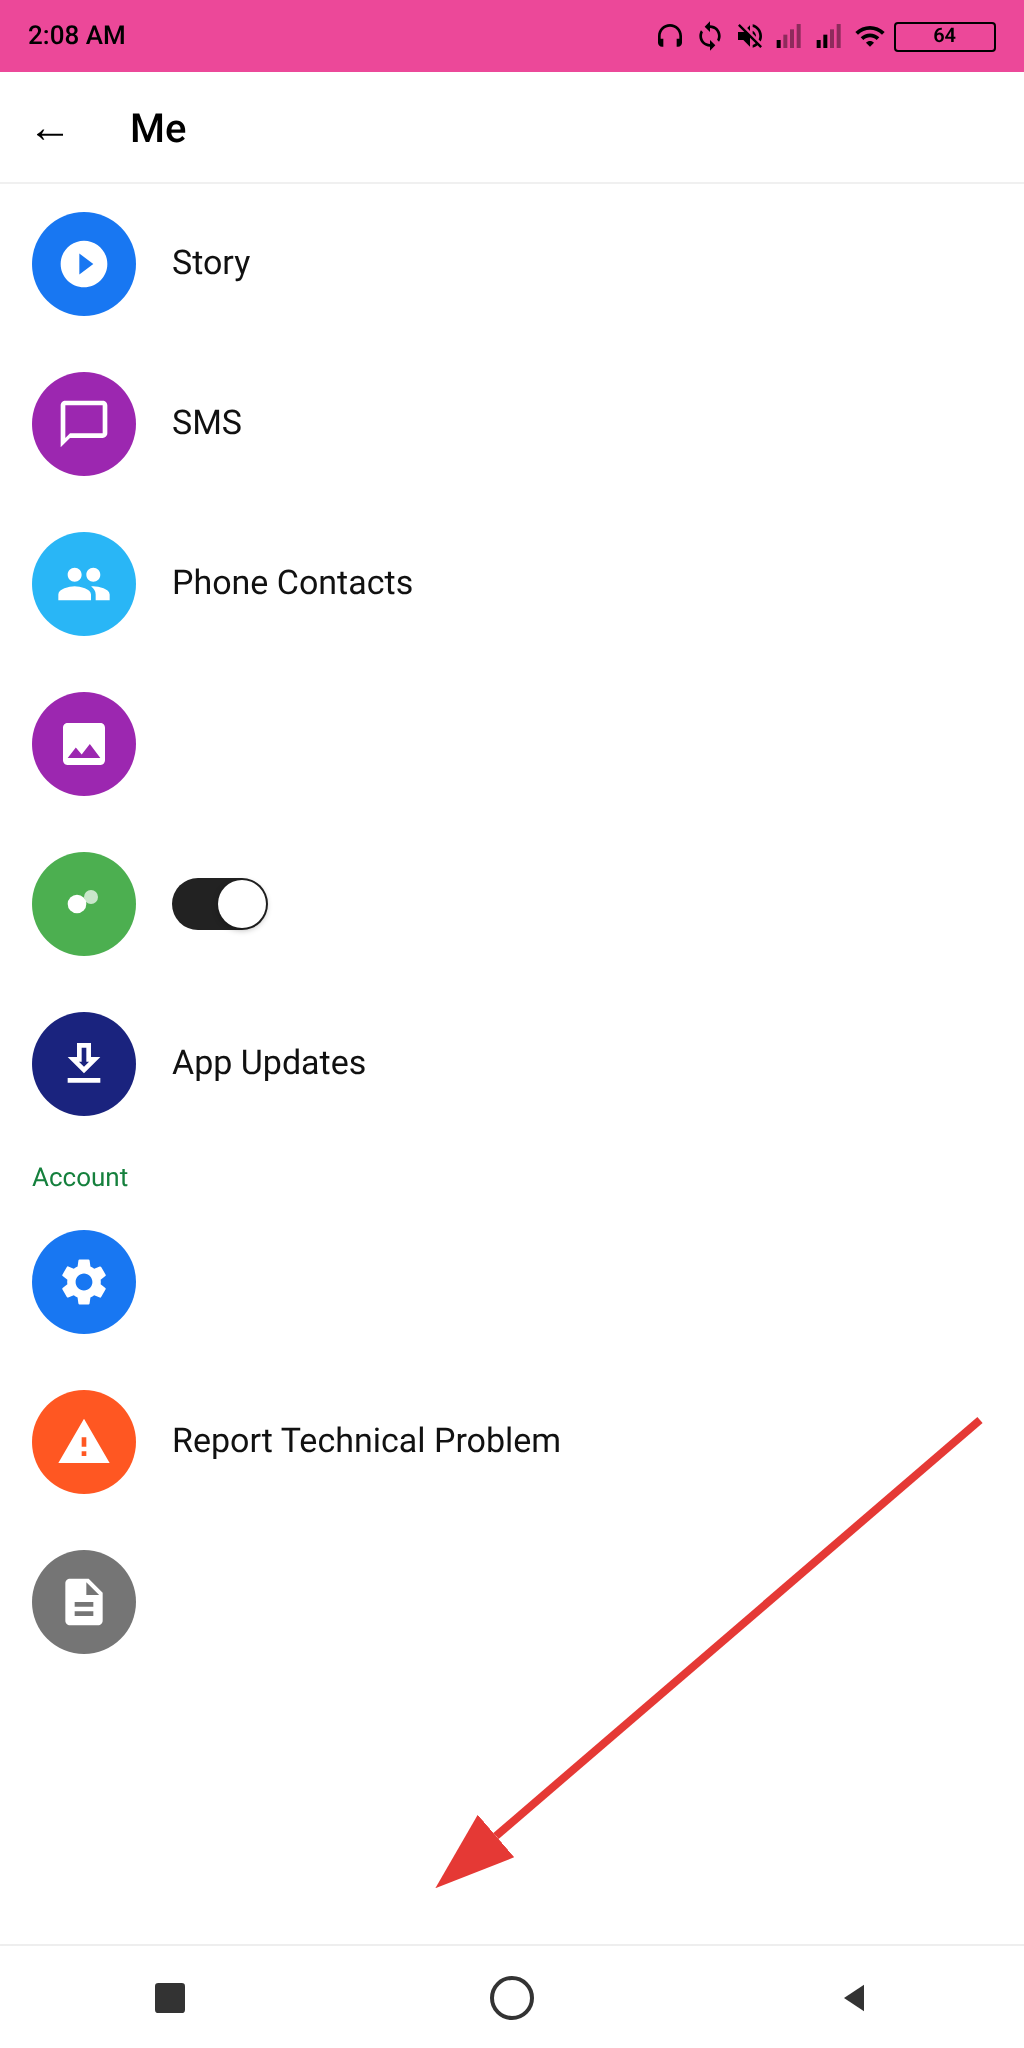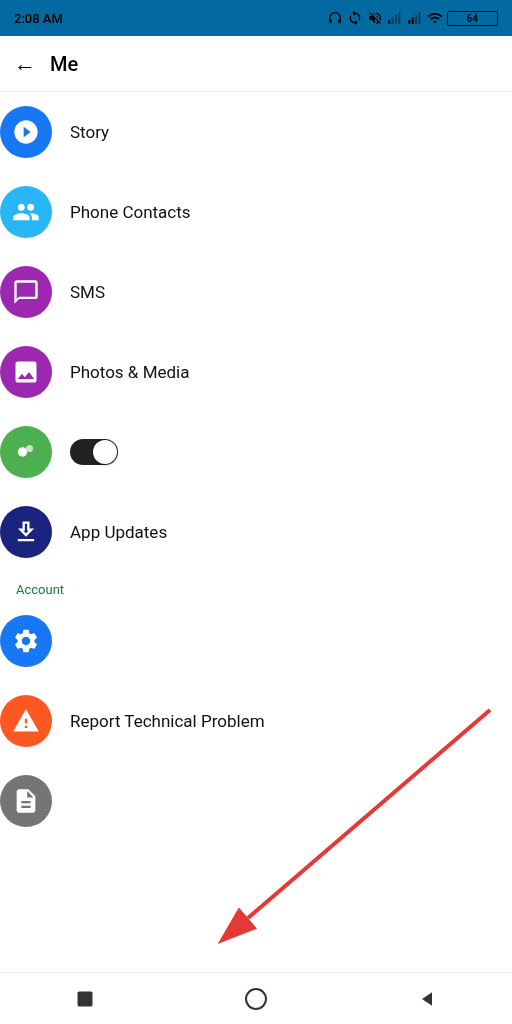--- a/index.html
+++ b/index.html
@@ -12,21 +12,21 @@
       position: relative;
     }
 
     
     .status-bar {
       display: flex;
       justify-content: space-between;
       align-items: center;
       padding: 6px 14px;
       height: 36px;
-      background: #0369a1;
+      background: #ec4899;
     }
     .status-time {
       font-size: 13px;
       font-weight: 500;
       color: #000;
     }
     .status-icons {
       display: flex;
       align-items: center;
       gap: 4px;
@@ -51,30 +51,31 @@
     .back-btn {
       font-size: 22px;
       color: #000;
       cursor: pointer;
       margin-right: 14px;
     }
     .header-title {
       font-size: 20px;
       font-weight: 500;
       color: #000;
+      margin-left: 15px;
     }
 
     
     .menu-list {
       list-style: none;
     }
     .menu-item {
       display: flex;
       align-items: center;
-      padding: 14px 0;
+      padding: 14px 16px;
       cursor: pointer;
       position: relative;
       min-height: 72px;
     }
     .menu-icon {
       width: 52px;
       height: 52px;
       border-radius: 50%;
       display: flex;
       align-items: center;
@@ -202,44 +203,43 @@
   <li class="menu-item">
     <div class="menu-icon" style="background:#1877F2;">
       <svg width="28" height="28" viewBox="0 0 24 24">
           <path d="M12 2C6.48 2 2 6.48 2 12s4.48 10 10 10 10-4.48 10-10S17.52 2 12 2zm-2 14.5v-9l6 4.5-6 4.5z"></path>
         </svg>
     </div>
     <span class="menu-label">Story</span>
   </li>
 
   <li class="menu-item">
+    <div class="menu-icon" style="background:#9C27B0;">
+      <svg width="28" height="28" viewBox="0 0 24 24">
+          <path d="M20 2H4c-1.1 0-2 .9-2 2v18l4-4h14c1.1 0 2-.9 2-2V4c0-1.1-.9-2-2-2zm0 14H6l-2 2V4h16v12z"></path>
+        </svg>
+    </div>
+    <span class="menu-label">SMS</span>
+  </li>
+
+  <li class="menu-item">
     <div class="menu-icon" style="background:#29B6F6;">
       <svg width="28" height="28" viewBox="0 0 24 24">
           <path d="M16 11c1.66 0 2.99-1.34 2.99-3S17.66 5 16 5c-1.66 0-3 1.34-3 3s1.34 3 3 3zm-8 0c1.66 0 2.99-1.34 2.99-3S9.66 5 8 5C6.34 5 5 6.34 5 8s1.34 3 3 3zm0 2c-2.33 0-7 1.17-7 3.5V19h14v-2.5c0-2.33-4.67-3.5-7-3.5zm8 0c-.29 0-.62.02-.97.05 1.16.84 1.97 1.97 1.97 3.45V19h6v-2.5c0-2.33-4.67-3.5-7-3.5z"></path>
         </svg>
     </div>
     <span class="menu-label">Phone Contacts</span>
   </li>
 
   <li class="menu-item">
     <div class="menu-icon" style="background:#9C27B0;">
       <svg width="28" height="28" viewBox="0 0 24 24">
-          <path d="M20 2H4c-1.1 0-2 .9-2 2v18l4-4h14c1.1 0 2-.9 2-2V4c0-1.1-.9-2-2-2zm0 14H6l-2 2V4h16v12z"></path>
-        </svg>
-    </div>
-    <span class="menu-label">SMS</span>
-  </li>
-
-  <li class="menu-item">
-    <div class="menu-icon" style="background:#9C27B0;">
-      <svg width="28" height="28" viewBox="0 0 24 24">
           <path d="M21 19V5c0-1.1-.9-2-2-2H5c-1.1 0-2 .9-2 2v14c0 1.1.9 2 2 2h14c1.1 0 2-.9 2-2zM8.5 13.5l2.5 3.01L14.5 12l4.5 6H5l3.5-4.5z"></path>
         </svg>
     </div>
-    <span class="menu-label">Photos &amp; Media</span>
   </li>
 
   <li class="menu-item">
     <div class="menu-icon" style="background:#4CAF50;">
       <svg width="28" height="28" viewBox="0 0 24 24">
           <circle cx="9" cy="12" r="4"></circle>
           <circle cx="15" cy="9" r="3" opacity="0.7"></circle>
         </svg>
     </div>
     <div class="toggle-switch on">

